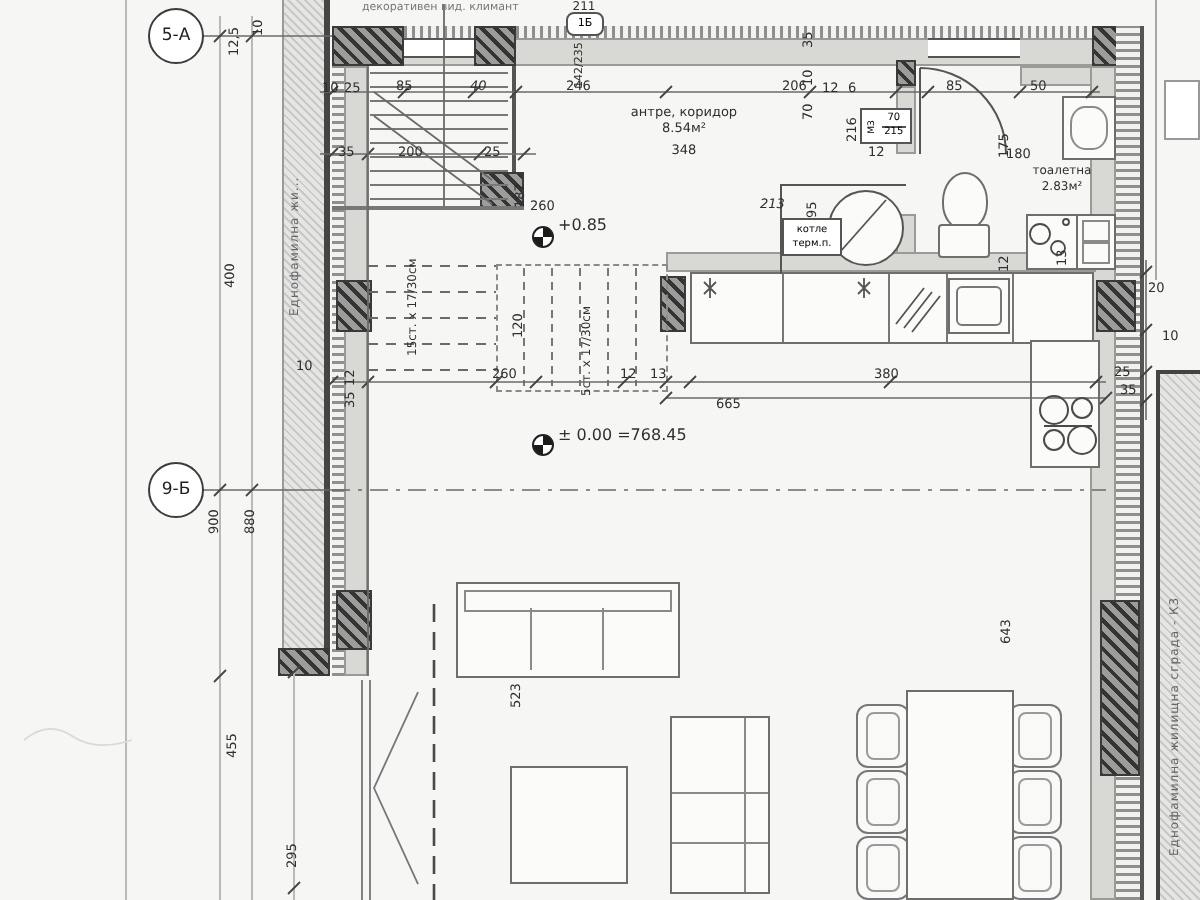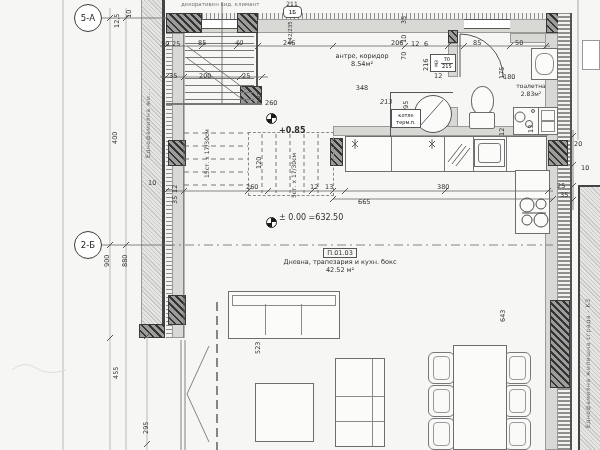--- a/index.html
+++ b/index.html
@@ -203,41 +203,36 @@
       <path d="M217,302 V450" stroke="#4a4a48" stroke-width="1.3" stroke-dasharray="9 5"></path>
       <path d="M578,0 V140" stroke="#a0a09e"></path>
       <path d="M12,370 q12,-10 24,-2 t30,2" stroke="#d9d9d6"></path>
     </g>
   </svg>
 
   <div class="axis" style="left:74px;top:4px;">
       <span>5-А</span>
     </div>
   <div class="axis" style="left:74px;top:231px;">
-      <span>2-Б</span>
+      <span>9-Б</span>
     </div>
 
   <div class="lvl" style="left:266px;top:113px;"></div>
-  <div class="lbl" style="left:279px;top:126px;font-size:8px;font-weight:bold;">+0.85</div>
+  <div class="lbl" style="left:279px;top:108px;font-size:8px;font-weight:normal;">+0.85</div>
   <div class="lvl" style="left:266px;top:217px;"></div>
-  <div class="lbl" style="left:279px;top:213px;font-size:8px;">± 0.00 =632.50</div>
-
-  <div class="lbl" style="left:320px;top:52px;width:84px;font-size:6.5px;">
+  <div class="lbl" style="left:279px;top:213px;font-size:8px;">± 0.00 =768.45</div>
+
+  <div class="lbl" style="left:300px;top:52px;width:84px;font-size:6.5px;">
     <div>антре, коридор</div>
     <div>8.54м²</div>
-    <div style="margin-top:16px;">348</div>
+    <div style="margin-top:3px;">348</div>
   </div>
   <div class="lbl" style="left:498px;top:82px;width:66px;font-size:6px;">
     <div>тоалетна</div>
     <div>2.83м²</div>
-  </div>
-  <div class="lbl" style="left:278px;top:248px;width:124px;font-size:6.5px;">
-    <div style="display:inline-block;border:0.8px solid #555;padding:0 3px;">П.01.03</div>
-    <div>Дневна, трапезария и кухн. бокс</div>
-    <div>42.52 м²</div>
   </div>
 
   <div class="lbl" style="left:282px;top:0;width:20px;font-size:6px;">211</div>
   <div class="tagbox" style="left:283px;top:6px;width:17px;height:10px;border-radius:4px;font-size:5.5px;">1Б</div>
   <div class="dim v" style="left:288px;top:44px;font-size:5.5px;">142/235</div>
   <div class="tagbox" style="left:430px;top:54px;width:24px;height:16px;font-size:5px;gap:1px;">
     <span style="transform:rotate(-90deg);font-size:4.5px;">МЗ</span>
     <span style="display:flex;flex-direction:column;align-items:center;line-height:1.1;">
       <span>70</span>
       <span style="border-top:0.8px solid #555;padding:0 1px;">215</span>

